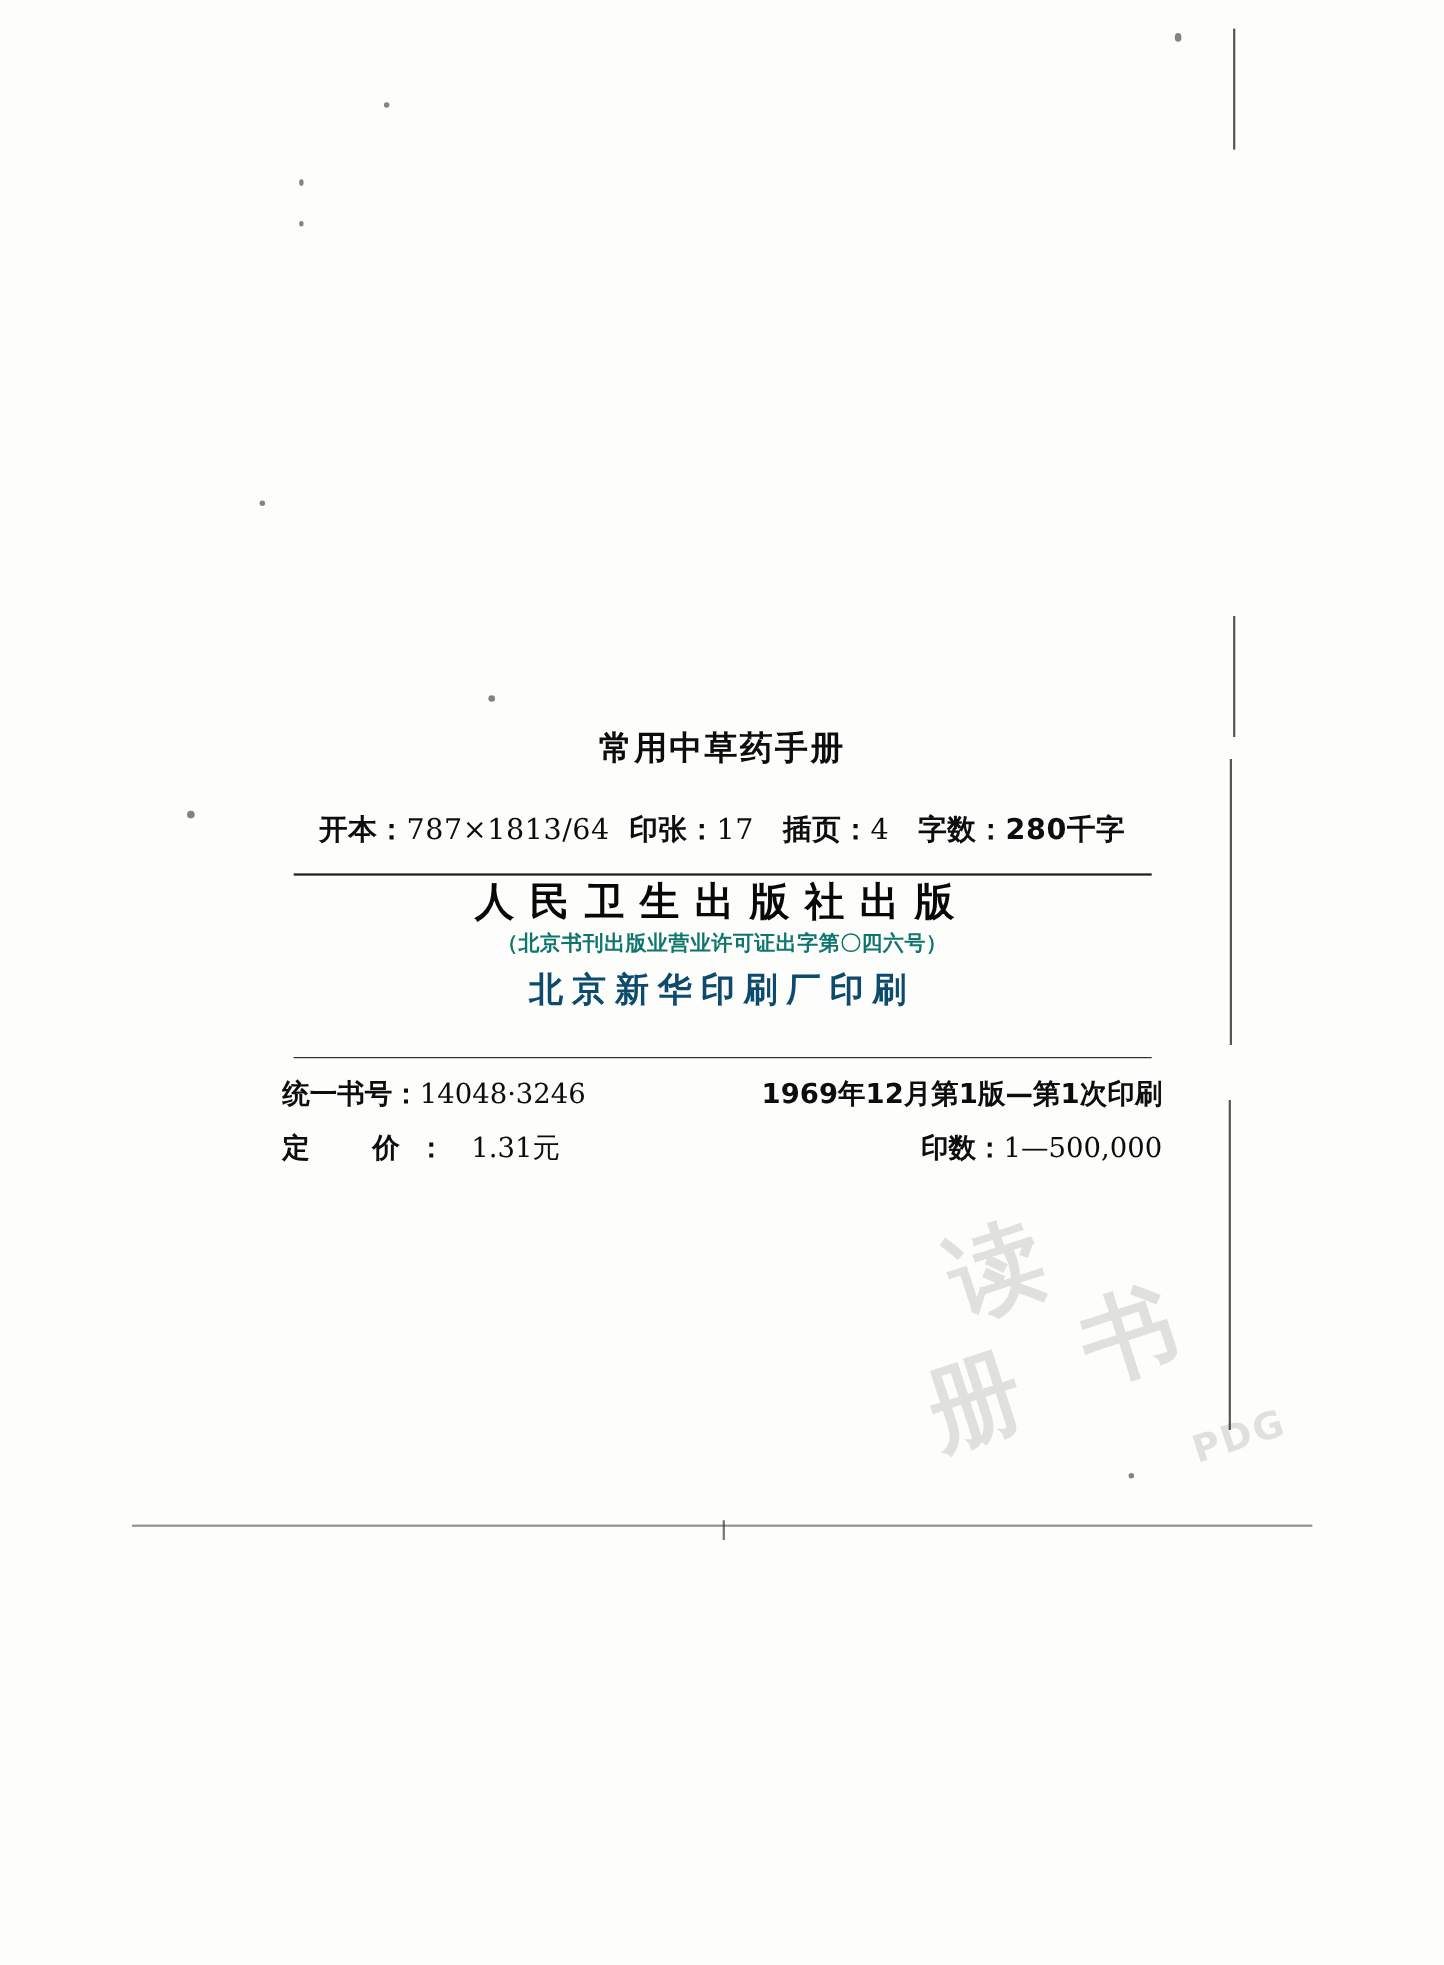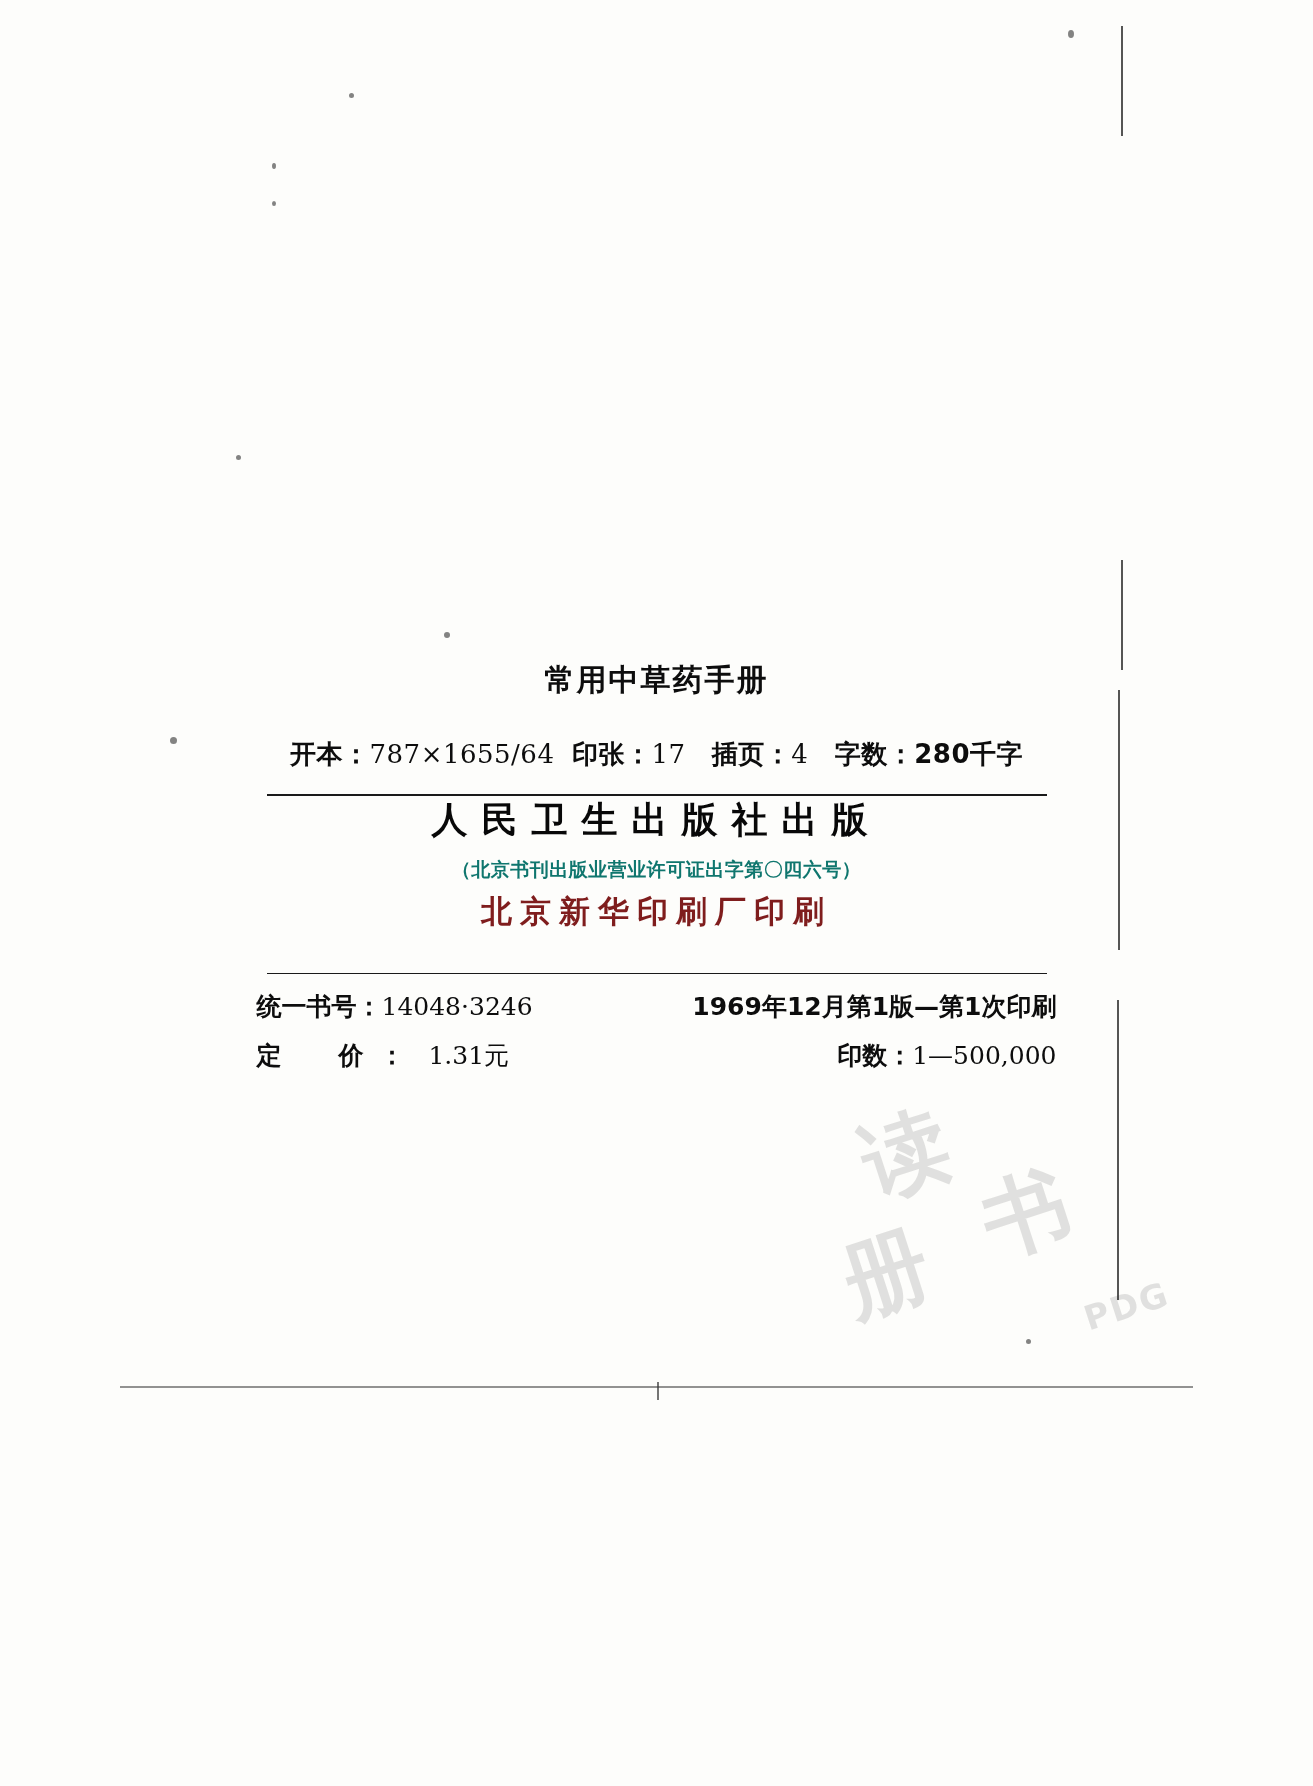--- a/index.html
+++ b/index.html
@@ -94,21 +94,20 @@
     color: #0d0d0d;
   }
   .editor .suffix { font-weight: bold; font-size: 24px; margin-left: 18px; }
 
   .publisher {
     font-family: "DejaVu Sans", sans-serif;
     font-weight: bold;
     font-size: 36px;
     letter-spacing: 14px;
     color: #080808;
-    margin-bottom: 12px;
   }
 
   .license {
     font-family: "DejaVu Sans", sans-serif;
     font-weight: bold;
     font-size: 19px;
     letter-spacing: .5px;
     color: #0f766e;
     margin-bottom: 8px;
   }
@@ -120,21 +119,21 @@
     letter-spacing: .5px;
     color: #151515;
     margin-bottom: 40px;
   }
 
   .printer {
     font-family: "DejaVu Sans", sans-serif;
     font-weight: bold;
     font-size: 31px;
     letter-spacing: 8px;
-    color: #7f1d1d;
+    color: #0c4a6e;
     margin-bottom: 40px;
   }
 
   .distributor {
     font-family: "DejaVu Sans", sans-serif;
     font-weight: bold;
     font-size: 28px;
     letter-spacing: 1px;
     color: #080808;
     margin-bottom: 26px;
@@ -212,21 +211,21 @@
     <div class="wm-text wm-b">书</div>
     <div class="wm-text wm-c">册</div>
     <div class="wm-text wm-d">PDG</div>
   </div>
 
   <div class="colophon">
 
     <div class="title">常用中草药手册</div>
 
     <div class="specs">
-      <span class="cjk">开本：</span><span>787×1655/64</span>&nbsp;
+      <span class="cjk">开本：</span><span>787×1813/64</span>&nbsp;
       <span class="cjk">印张：</span><span>17</span>&nbsp;&nbsp;
       <span class="cjk">插页：</span><span>4</span>&nbsp;&nbsp;
       <span class="cjk">字数：</span><span class="cjk">280千字</span>
     </div>
 
     <div class="rule"></div>
 
 
     <div class="publisher">人民卫生出版社出版</div>
     <div class="license">（北京书刊出版业营业许可证出字第〇四六号）</div>

